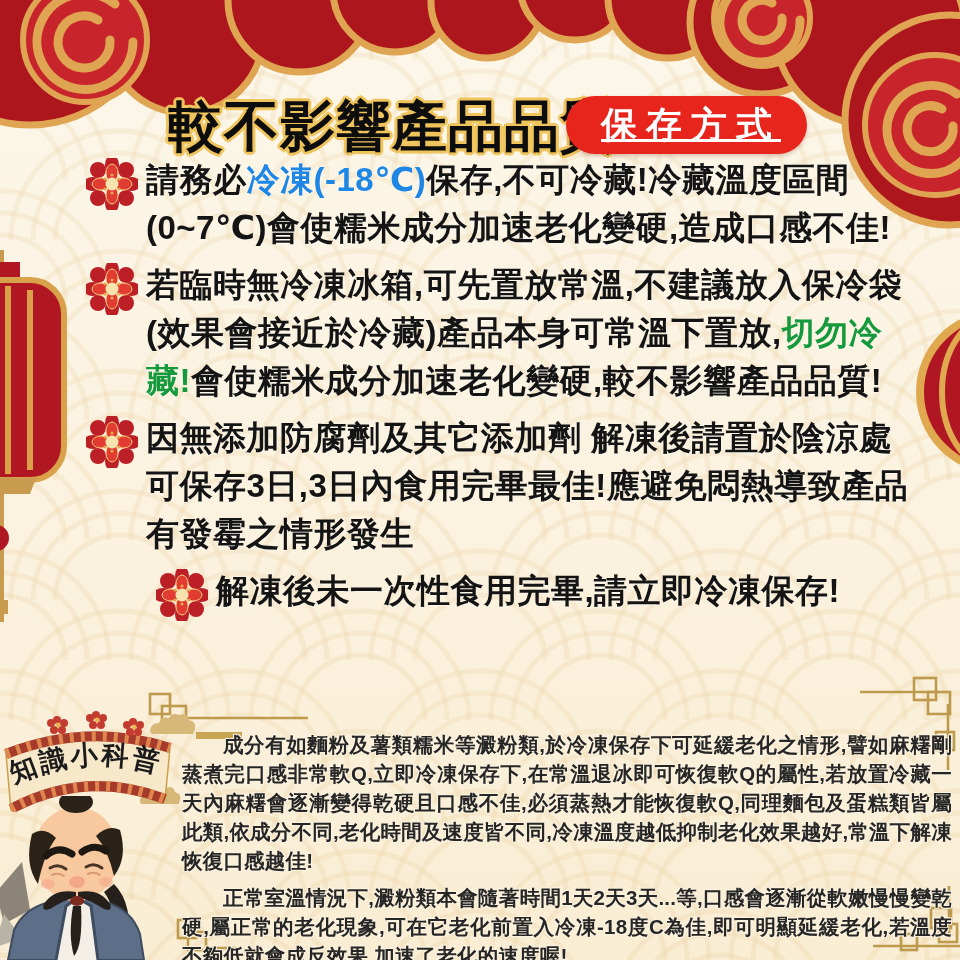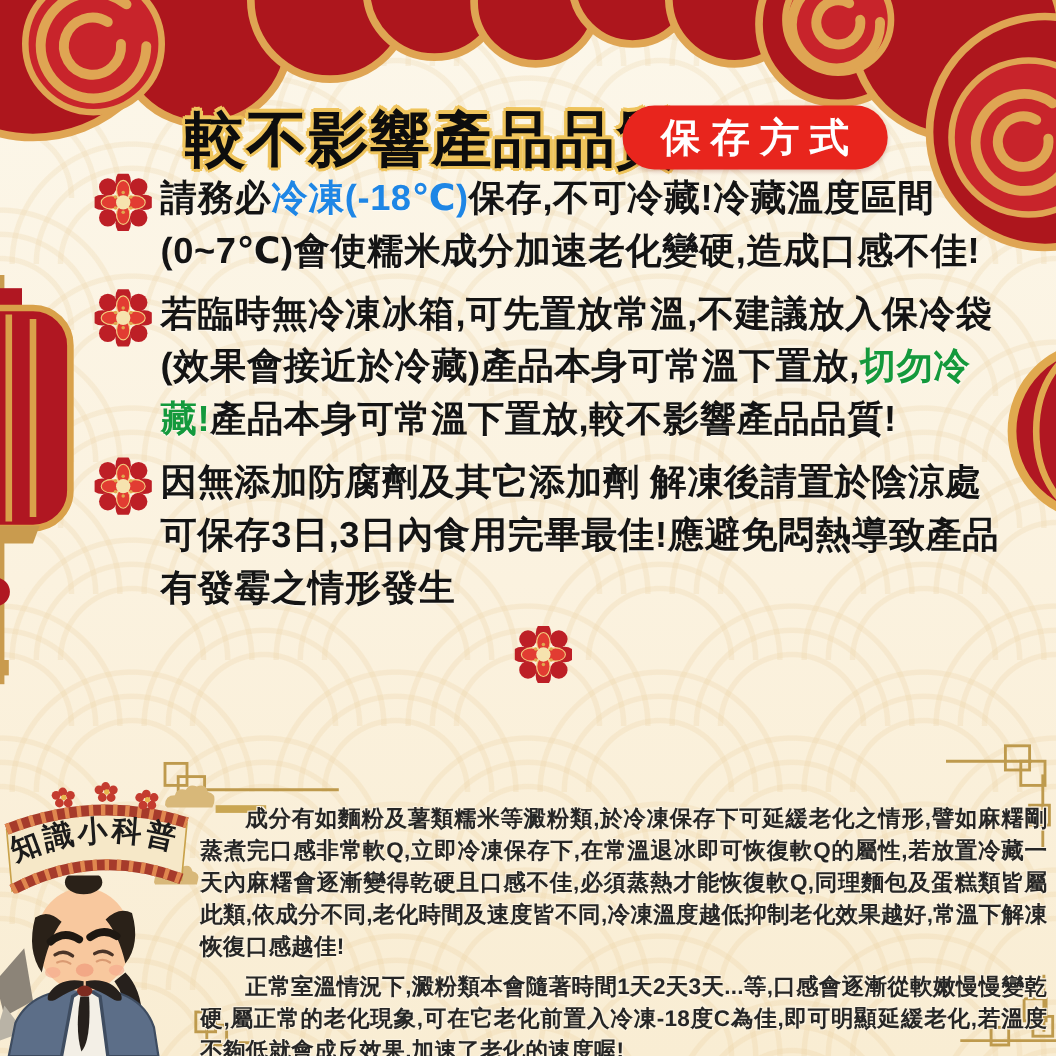--- a/index.html
+++ b/index.html
@@ -21,21 +21,21 @@
   .title{
     position:absolute;left:168px;top:90px;width:400px;
     font-size:55px;font-weight:900;color:#0d0d0d;letter-spacing:1px;white-space:nowrap;
     text-shadow:-2px -2px 0 #EFC45C,2px -2px 0 #EFC45C,-2px 2px 0 #EFC45C,2px 2px 0 #EFC45C,0 3px 0 #EFC45C,3px 0 0 #EFC45C,-3px 0 0 #EFC45C,0 -3px 0 #EFC45C;
   }
   .badge{
     position:absolute;left:566px;top:96px;height:58px;padding:0 26px;
     background:#E8251D;border-radius:40px;display:flex;align-items:center;justify-content:center;
     box-shadow:0 2px 4px rgba(120,30,10,.25);
   }
-  .badge span{color:#fff;font-size:36px;font-weight:800;letter-spacing:9px;padding-left:9px;white-space:nowrap;}
+  .badge span{color:#fff;font-size:36px;font-weight:800;letter-spacing:9px;padding-left:9px;white-space:nowrap;text-decoration:underline;}
   .bullets{position:absolute;left:86px;top:156px;width:824px;}
   .bullet{display:flex;align-items:flex-start;margin-bottom:9px;justify-content:center;}
   .bullet svg{flex:0 0 52px;margin:2px 8px 0 0;}
   .bullet .txt{
     font-size:33px;font-weight:800;color:#141414;line-height:48px;letter-spacing:.5px;
     text-shadow:0 1px 0 rgba(255,255,255,.5);
   }
   .seg-blue{color:#1E86E5;}
   .seg-green{color:#14993C;}
   .science{
@@ -159,21 +159,21 @@
         <circle cx="26" cy="26" r="6.5" fill="#F6E3AE"></circle>
         <g fill="#E0A94F">
             <circle cx="26" cy="17" r="1.6"></circle>
             <circle cx="33" cy="21" r="1.6"></circle>
             <circle cx="33" cy="31" r="1.6"></circle>
             <circle cx="26" cy="35" r="1.6"></circle>
             <circle cx="19" cy="31" r="1.6"></circle>
             <circle cx="19" cy="21" r="1.6"></circle>
           </g>
       </svg>
-      <div class="txt"><span>若臨時無冷凍冰箱,可先置放常溫,不建議放入保冷袋(效果會接近於冷藏)產品本身可常溫下置放,</span><span class="seg-green">切勿冷藏!</span><span>產品本身可常溫下置放,較不影響產品品質!</span></div>
+      <div class="txt"><span>若臨時無冷凍冰箱,可先置放常溫,不建議放入保冷袋(效果會接近於冷藏)產品本身可常溫下置放,</span><span class="seg-green">切勿冷藏!</span><span>會使糯米成分加速老化變硬,較不影響產品品質!</span></div>
     </div>
 
     <div class="bullet">
       <svg width="52" height="52" viewBox="0 0 52 52">
         <g fill="#BD1F26">
           <ellipse cx="26" cy="7" rx="7" ry="10"></ellipse>
             <ellipse cx="26" cy="45" rx="7" ry="10"></ellipse>
           <ellipse cx="7" cy="26" rx="10" ry="7"></ellipse>
             <ellipse cx="45" cy="26" rx="10" ry="7"></ellipse>
           <ellipse cx="12" cy="12" rx="8" ry="8"></ellipse>
@@ -221,20 +221,21 @@
         <circle cx="26" cy="26" r="6.5" fill="#F6E3AE"></circle>
         <g fill="#E0A94F">
             <circle cx="26" cy="17" r="1.6"></circle>
             <circle cx="33" cy="21" r="1.6"></circle>
             <circle cx="33" cy="31" r="1.6"></circle>
             <circle cx="26" cy="35" r="1.6"></circle>
             <circle cx="19" cy="31" r="1.6"></circle>
             <circle cx="19" cy="21" r="1.6"></circle>
           </g>
       </svg>
+      <div class="txt"><span>解凍後未一次性食用完畢,請立即冷凍保存!</span></div>
     </div>
   </div>
 
   <svg class="deco" style="left:148px;top:692px" width="170" height="48" viewBox="0 0 170 48">
     <rect x="2" y="2" width="20" height="20" class="gold-line"></rect>
     <rect x="14" y="14" width="24" height="24" class="gold-line"></rect>
     <line x1="38" y1="26" x2="160" y2="26" class="gold-line"></line>
     <rect x="48" y="40" width="46" height="7" fill="#C9A653"></rect>
   </svg>
   <svg class="deco" style="left:860px;top:670px" width="100" height="100" viewBox="0 0 100 100">

